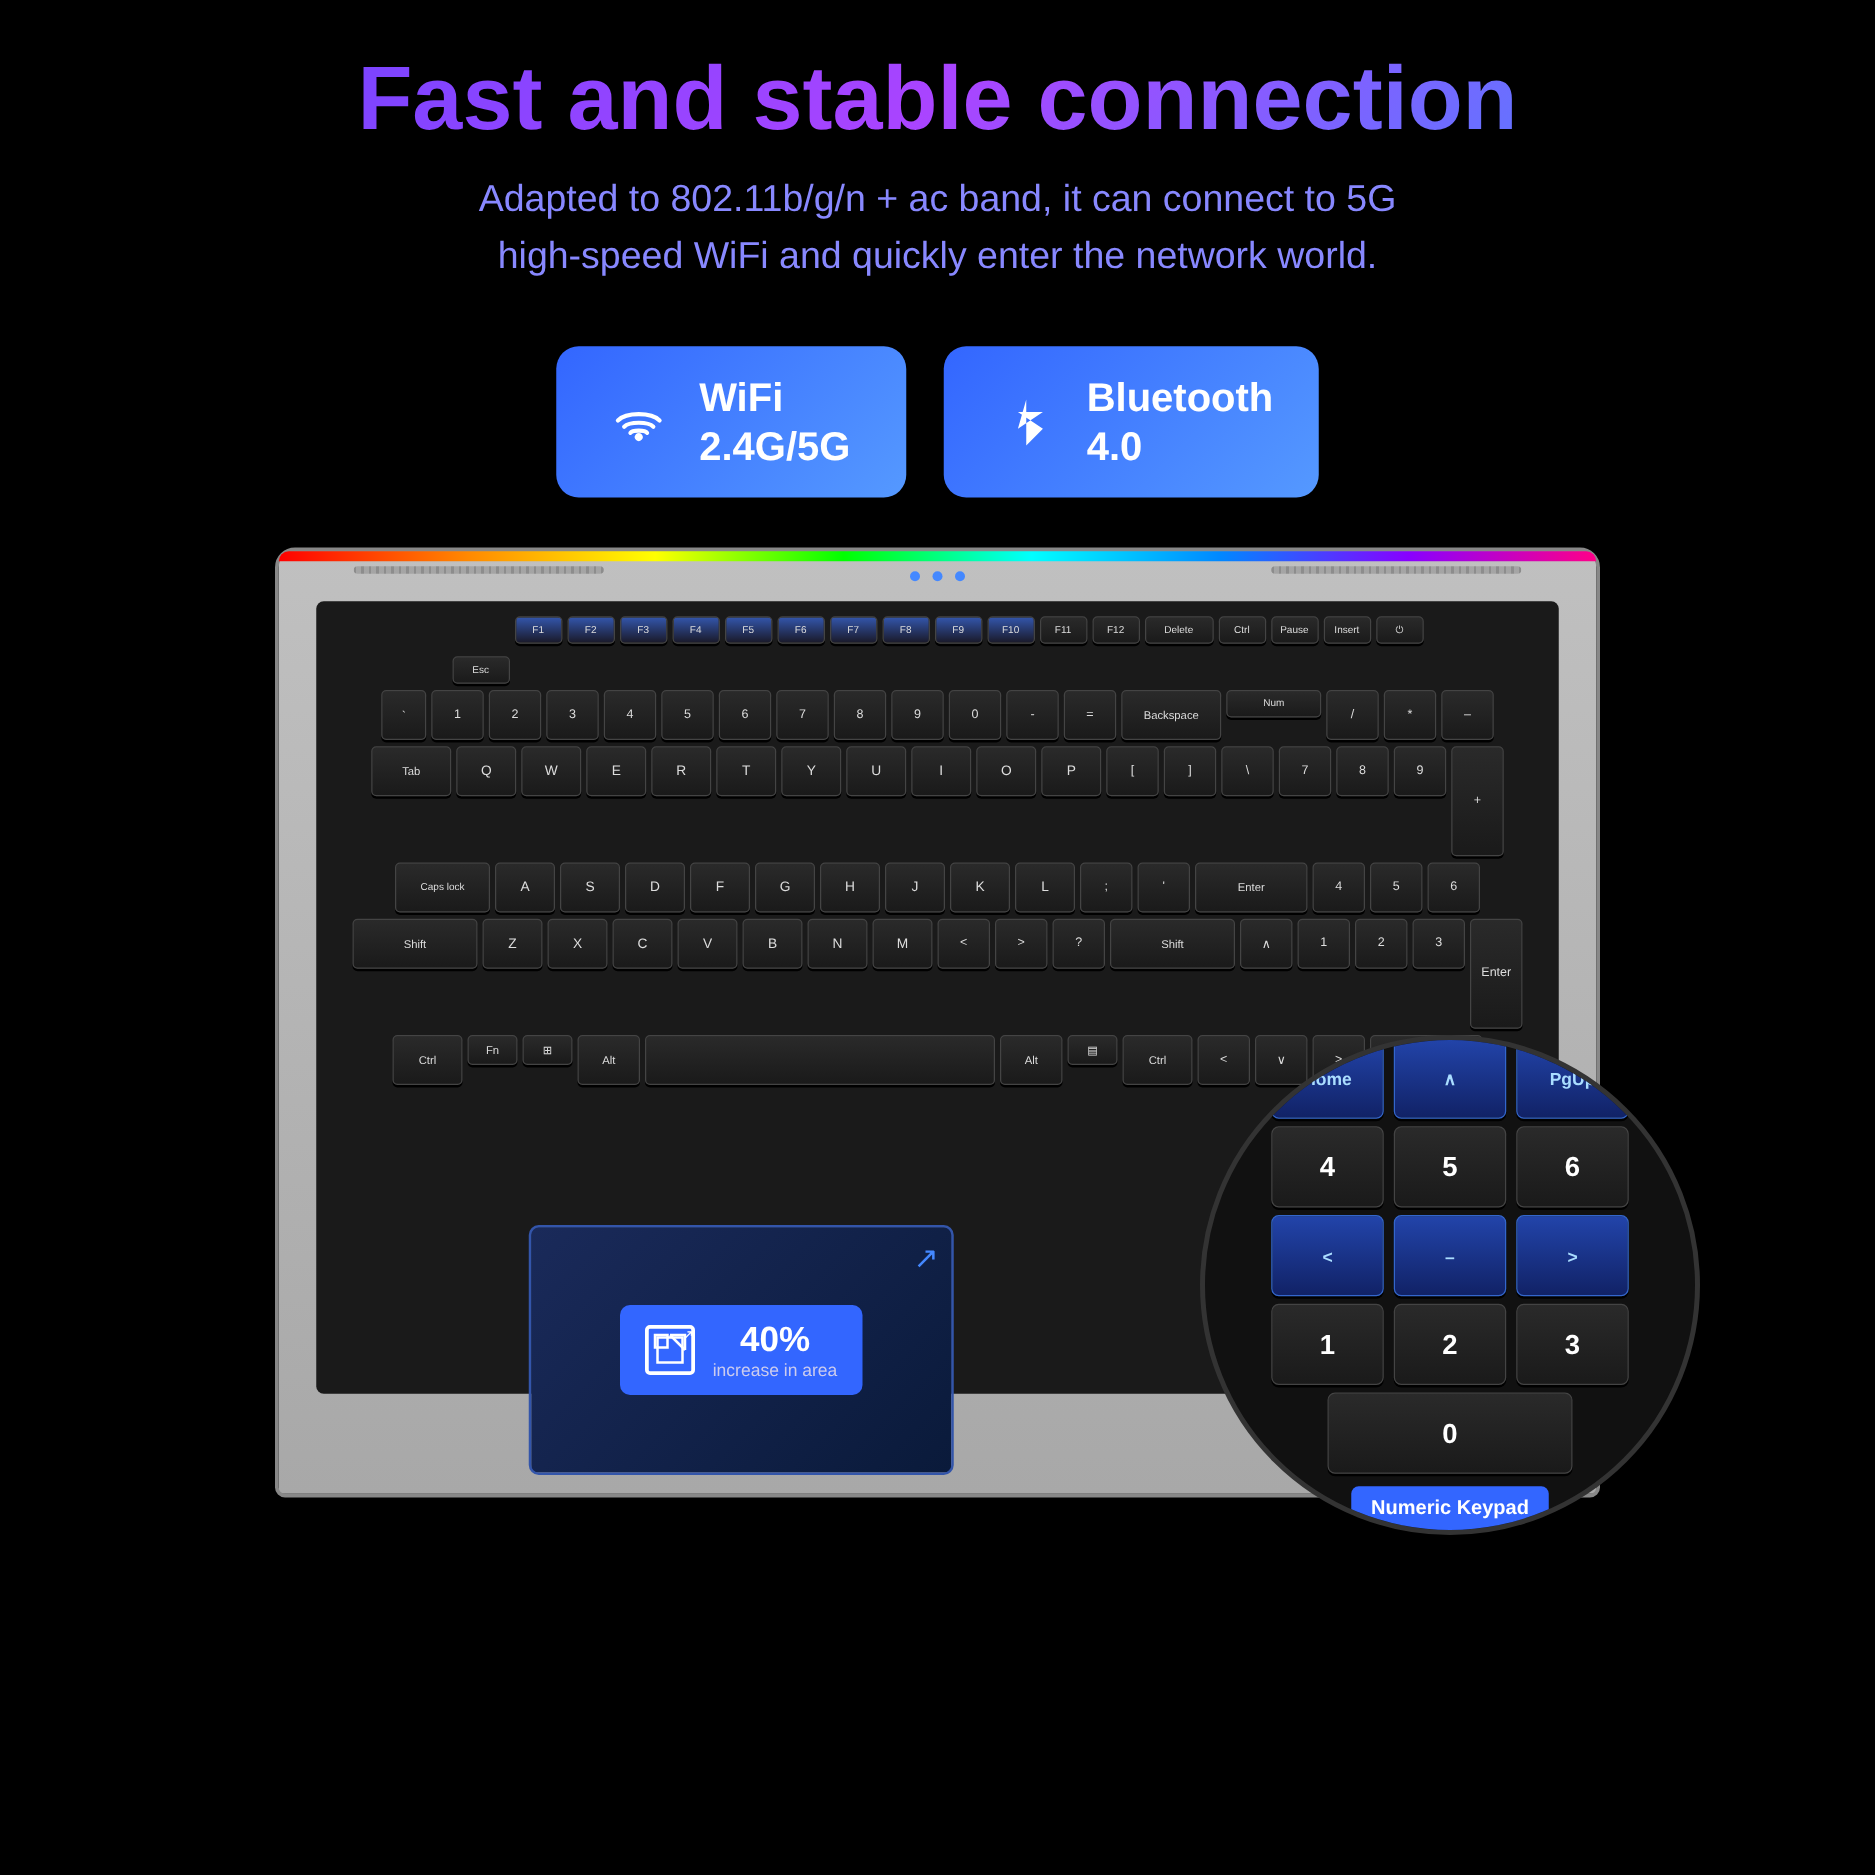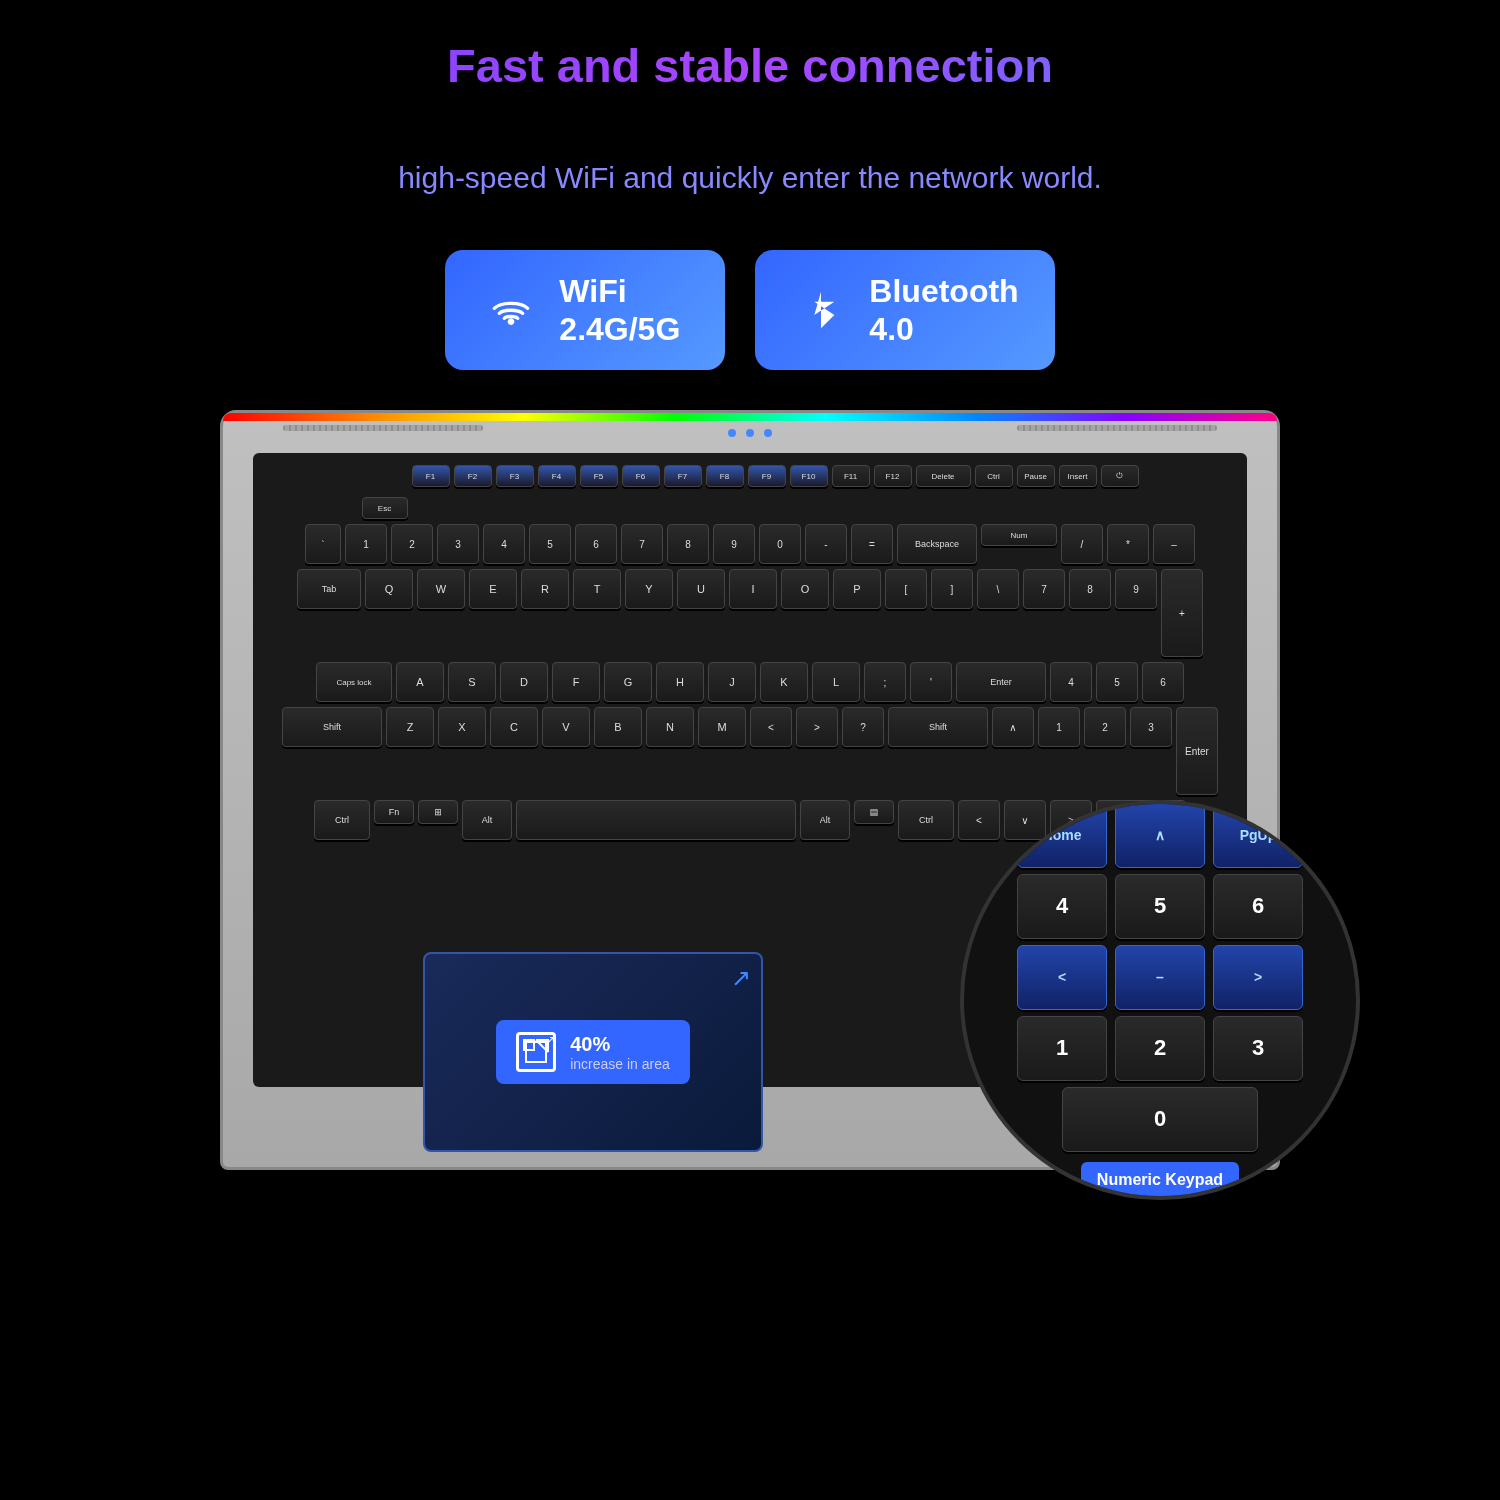--- a/index.html
+++ b/index.html
@@ -22,21 +22,21 @@
     }
 
     
     .top-section {
       width: 100%;
       text-align: center;
       padding: 40px 60px 20px;
     }
 
     .main-title {
-      font-size: 47px;
+      font-size: 72px;
       font-weight: 900;
       background: linear-gradient(135deg, #6644ff, #aa44ff, #4488ff);
       -webkit-background-clip: text;
       -webkit-text-fill-color: transparent;
       background-clip: text;
       line-height: 1.1;
       margin-bottom: 18px;
     }
 
     .subtitle {
@@ -247,23 +247,24 @@
 
     .touchpad-badge-icon::after {
       content: '↗';
       position: absolute;
       top: -2px;
       right: -2px;
       font-size: 12px;
     }
 
     .touchpad-badge-text .percent {
-      font-size: 20px;
+      font-size: 28px;
       font-weight: 900;
       color: #fff;
+      text-align: center;
     }
 
     .touchpad-badge-text .desc {
       font-size: 14px;
       color: #cce;
     }
 
     
     .numpad-circle {
       position: absolute;
@@ -348,21 +349,21 @@
     .key-nav { width: 38px; height: 22px; font-size: 8px; }
   </style>
 </head>
 <body>
 
 <div class="page-wrapper">
 
   <div class="top-section">
     <h1 class="main-title">Fast and stable connection</h1>
     <p class="subtitle">
-      <br>
+      <span>Adapted to 802.11b/g/n + ac band, it can connect to 5G</span><br>
       <span>high-speed WiFi and quickly enter the network world.</span>
     </p>
   </div>
 
   <div class="badges-row">
 
     <div class="badge">
       <div class="badge-icon wifi-icon">
         <svg viewBox="0 0 60 60" fill="white" xmlns="http://www.w3.org/2000/svg">
           <path d="M30 48 C32 48 34 46 34 44 C34 42 32 40 30 40 C28 40 26 42 26 44 C26 46 28 48 30 48Z"></path>

